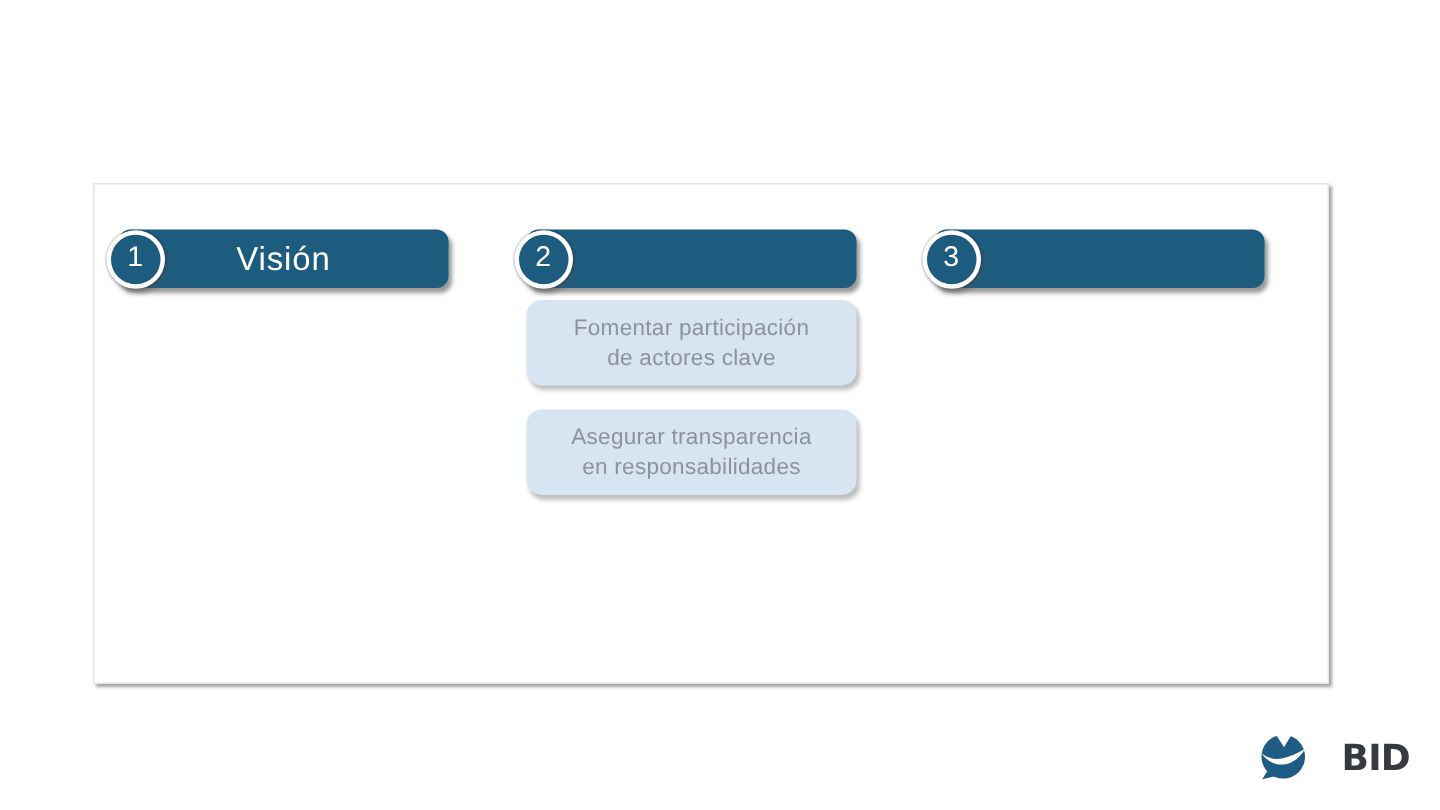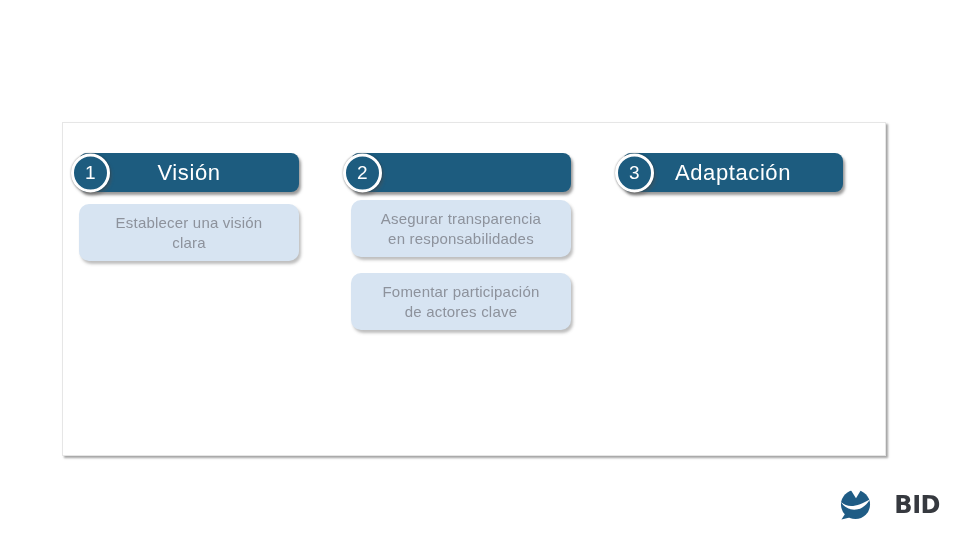--- a/index.html
+++ b/index.html
@@ -58,50 +58,43 @@
 <div class="slide">
 
   <div class="panel">
     <div class="columns">
 
       <div class="column">
         <div class="col-header">
           <div class="num-badge">1</div>
           <span>Visión</span>
         </div>
-        <div class="slot first">
-          <div class="card">
-            <span>Establecer una visión
-clara</span>
-          </div>
-        </div>
       </div>
 
       <div class="column">
         <div class="col-header">
           <div class="num-badge">2</div>
         </div>
         <div class="slot">
           <div class="card">
-            <span>Asegurar transparencia
-en responsabilidades</span>
+            <span>Fomentar participación
+de actores clave</span>
           </div>
         </div>
         <div class="slot">
           <div class="card">
-            <span>Fomentar participación
-de actores clave</span>
+            <span>Asegurar transparencia
+en responsabilidades</span>
           </div>
         </div>
       </div>
 
       <div class="column">
         <div class="col-header">
           <div class="num-badge">3</div>
-          <span>Adaptación</span>
         </div>
       </div>
 
     </div>
   </div>
 
   <div class="bid-logo">
     <svg width="31" height="31" viewBox="0 0 32 32">
       <circle cx="16" cy="16" r="15" fill="#1f5c85"></circle>
       <path d="M10.5,0 L16.5,9.5 L21.5,1.2 Z" fill="#ffffff"></path>

